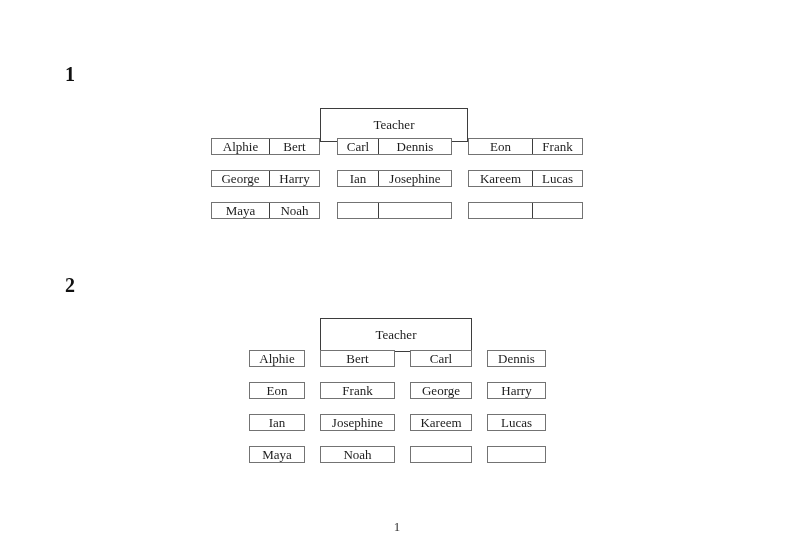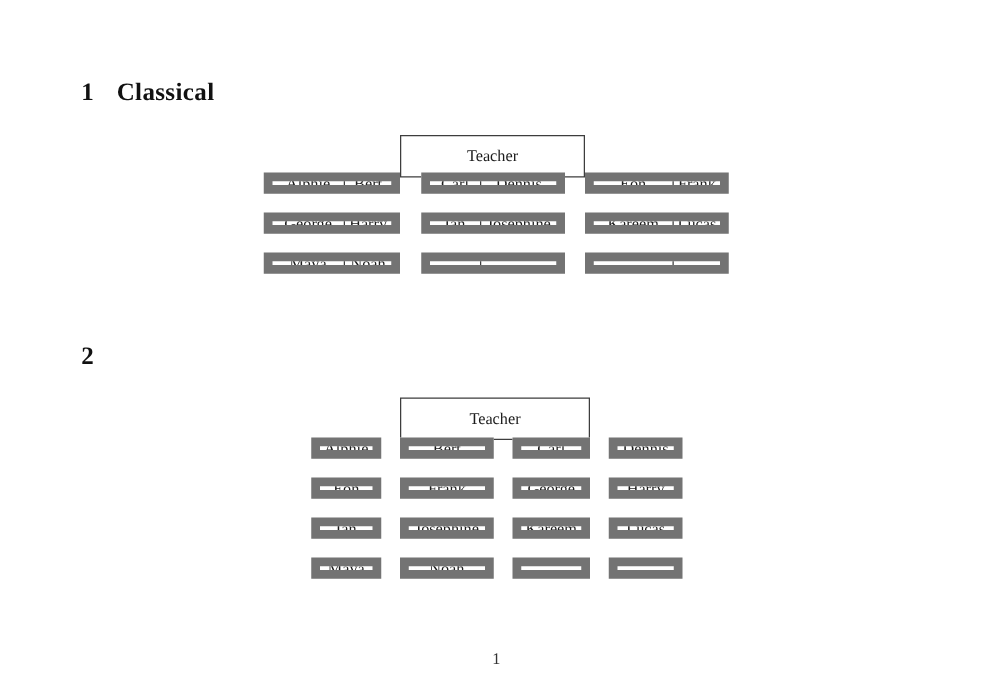--- a/index.html
+++ b/index.html
@@ -40,21 +40,21 @@
     justify-content: center;
     font-size: 13px;
     height: 34px;
   }
   .teacher-box-classical   { left: 320px; top: 108px; width: 148px; }
   .teacher-box-distributed { left: 320px; top: 318px; width: 152px; }
 
   .desk {
     position: absolute;
     box-sizing: border-box;
-    border: 7px solid #737373;
+    border: 1px solid #737373;
     background: #ffffff;
     display: flex;
     height: 17px;
   }
   .seat {
     box-sizing: border-box;
     display: flex;
     align-items: center;
     justify-content: center;
     font-size: 13px;
@@ -98,21 +98,20 @@
     color: #333;
   }
 </style>
 </head>
 <body>
 
 <div class="page">
 
   <div class="section-heading heading-classical">
     <span>1</span>
-    <span>Classical</span>
   </div>
 
   <div class="box teacher-box-classical">
     <span>Teacher</span>
   </div>
 
   <div class="desk c-r1 c-c1">
     <span class="seat s1">Alphie</span>
     <span class="seat s2">Bert</span>
   </div>

